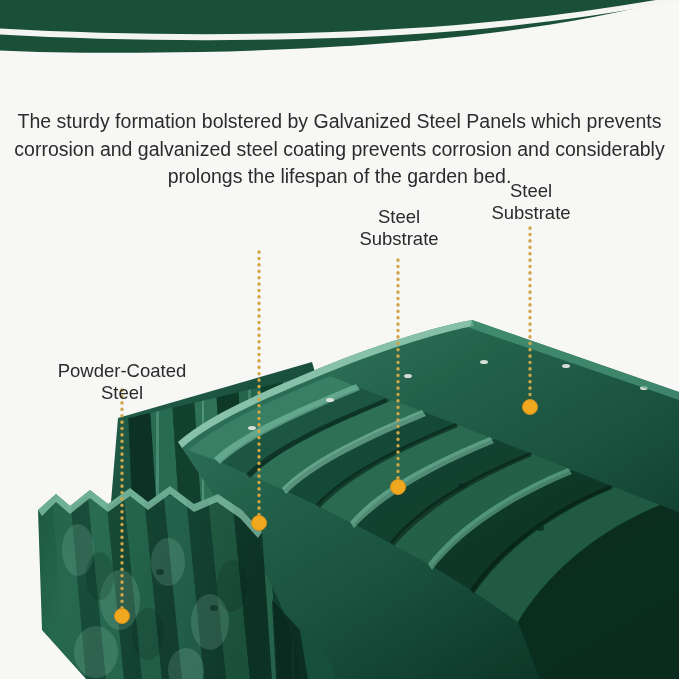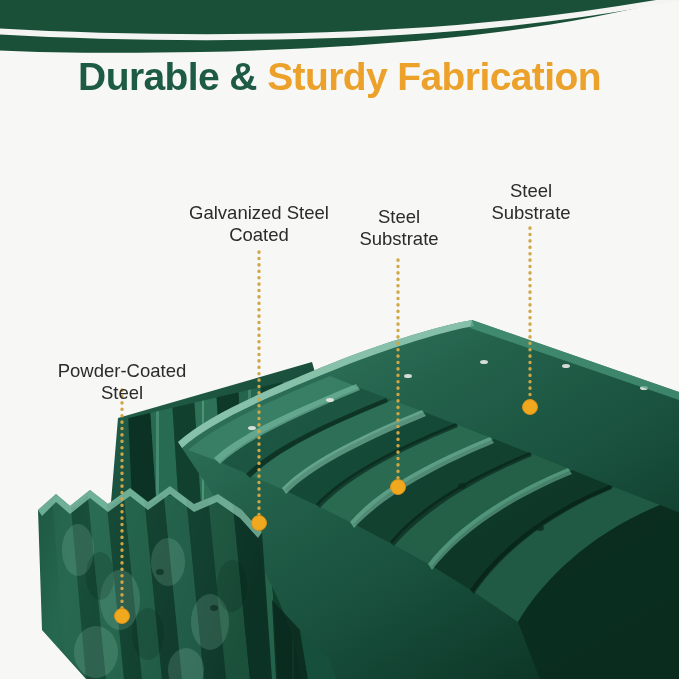--- a/index.html
+++ b/index.html
@@ -98,25 +98,22 @@
 
       <path d="M -40,26
                C 60,33 180,36 300,33
                C 430,30 560,19 700,-8
                L 700,-3
                C 560,25 430,36 300,39
                C 180,42 60,39 -40,32 Z" fill="#f4f5f2"></path>
     </g>
   </svg>
 
-  <div id="headline">
-    <span class="g">Durable &amp;</span>
-    <span class="o">Sturdy Fabrication</span>
-  </div>
-
+
+  <div id="subtitle">The sturdy formation bolstered by Galvanized Steel Panels which prevents corrosion and galvanized steel coating prevents corrosion and considerably prolongs the lifespan of the garden bed.</div>
 
   <svg id="panel-svg" viewBox="0 0 679 379" preserveAspectRatio="none">
     <defs>
 
       <linearGradient id="ribA" x1="0" y1="0" x2="1" y2="0">
         <stop offset="0%" stop-color="#0d3324"></stop>
         <stop offset="35%" stop-color="#2b6d56"></stop>
         <stop offset="55%" stop-color="#3a8068"></stop>
         <stop offset="75%" stop-color="#1d5642"></stop>
         <stop offset="100%" stop-color="#0b2d20"></stop>
@@ -328,22 +325,20 @@
       <circle cx="122" cy="616" r="7.5"></circle>
       <circle cx="259" cy="523" r="7.5"></circle>
       <circle cx="398" cy="487" r="7.5"></circle>
       <circle cx="530" cy="407" r="7.5"></circle>
     </g>
   </svg>
 
   <div class="callout-label" id="label-powder-coated-steel">Powder-Coated
 Steel</div>
 
-  <div class="callout-label" id="label-galvanized-steel-coated">Galvanized Steel
-Coated</div>
 
   <div class="callout-label" id="label-steel-substrate-mid">Steel
 Substrate</div>
 
   <div class="callout-label" id="label-steel-substrate-right">Steel
 Substrate</div>
 
 </div>
 
 </body></html>

